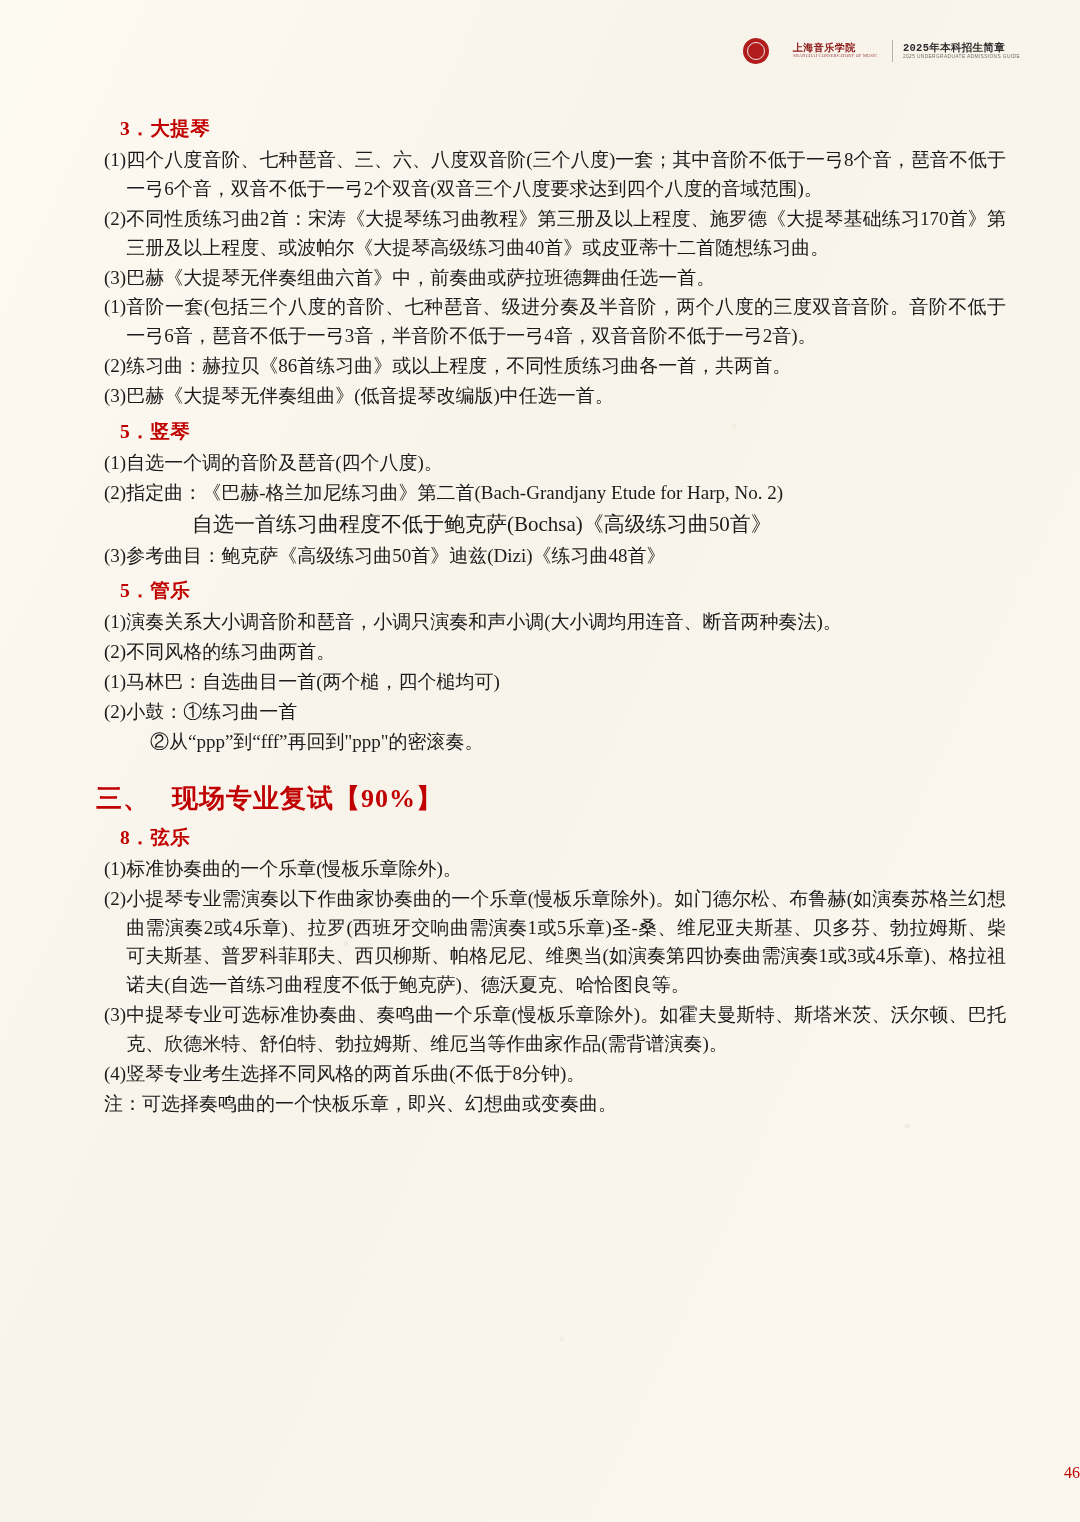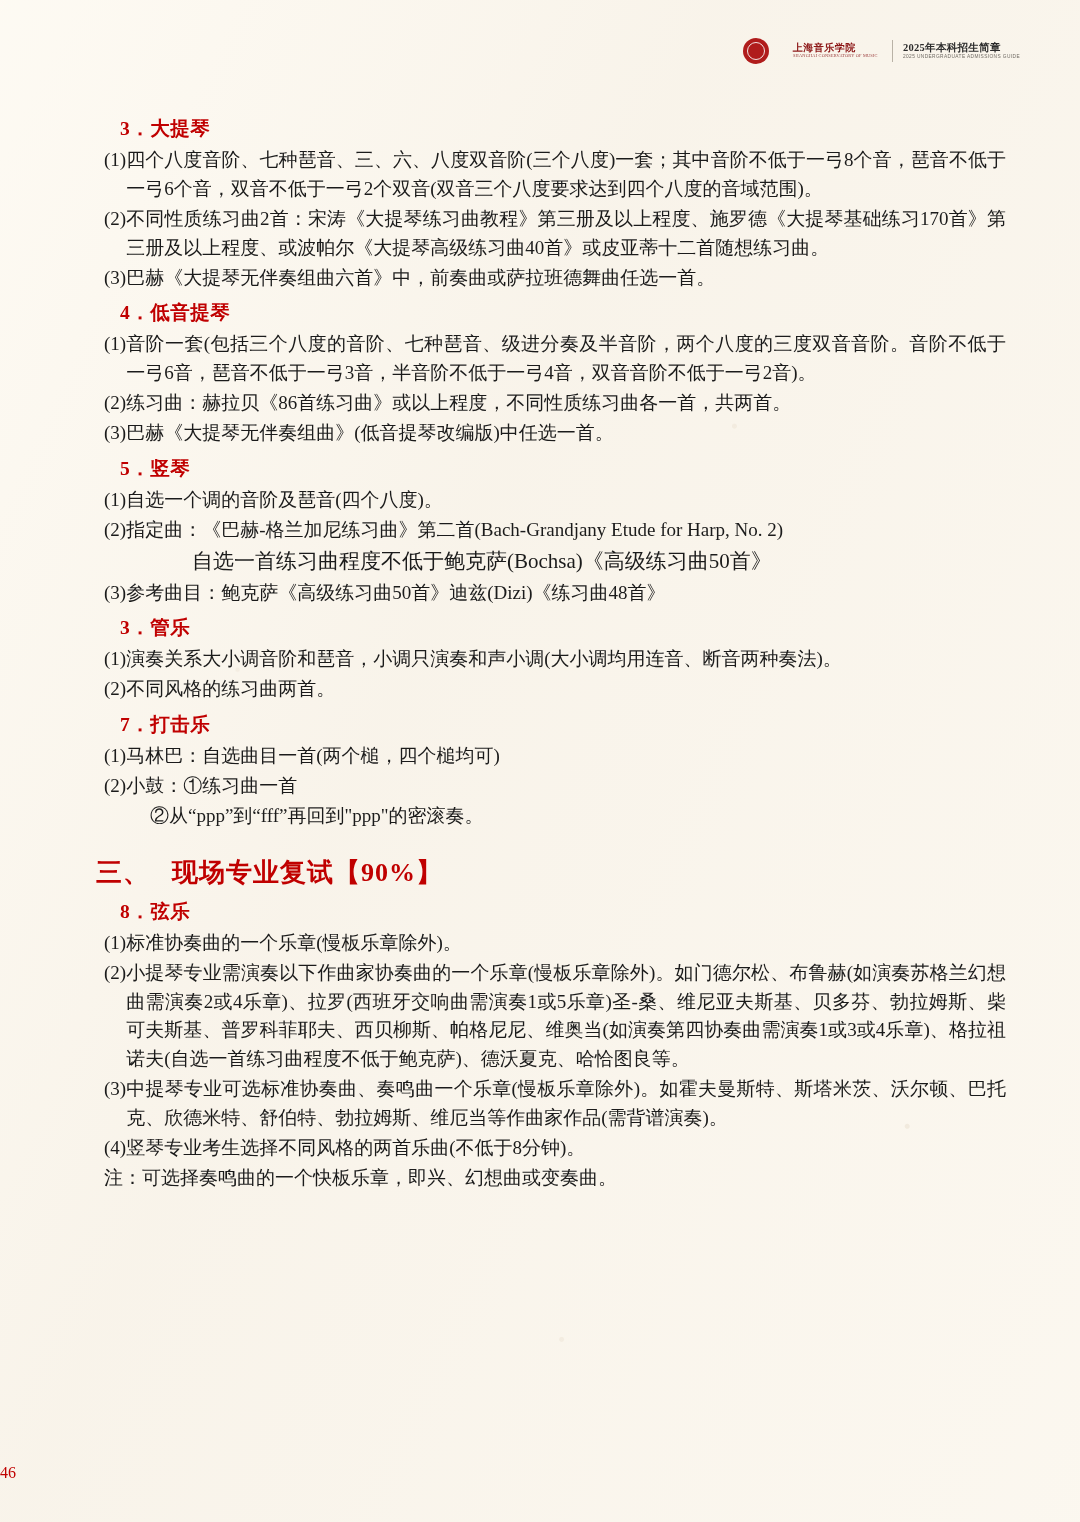--- a/index.html
+++ b/index.html
@@ -89,21 +89,21 @@
   }
   .header-right {
     line-height: 1.15;
   }
   .header-title-cn {
     font-size: 10.5px;
     color: #2b2b2b;
     font-weight: bold;
     letter-spacing: 0.3px;
     white-space: nowrap;
-    font-family: Liberation Serif, serif;
+    font-family: Liberation Mono, monospace;
   }
   .header-title-en {
     font-size: 4.8px;
     color: #6f6a63;
     letter-spacing: 0.4px;
     white-space: nowrap;
     font-family: "Liberation Sans", sans-serif;
   }
 
   
@@ -155,21 +155,21 @@
     font-size: 19px;
     color: #1b1b1b;
     line-height: 1.52;
     margin-left: 54px;
   }
   .page-number {
     position: absolute;
     bottom: 40px;
     left: 0;
     width: 100%;
-    text-align: left;
+    text-align: right;
     color: #c00000;
     font-size: 16px;
     font-family: "Liberation Serif", serif;
   }
 </style>
 </head>
 <body>
 
 <div class="page">
   <div class="paper-texture"></div>
@@ -198,21 +198,20 @@
     </div>
     <div class="item">
       <span class="marker">(2)</span>
       <span class="item-body">不同性质练习曲2首：宋涛《大提琴练习曲教程》第三册及以上程度、施罗德《大提琴基础练习170首》第三册及以上程度、或波帕尔《大提琴高级练习曲40首》或皮亚蒂十二首随想练习曲。</span>
     </div>
     <div class="item">
       <span class="marker">(3)</span>
       <span class="item-body">巴赫《大提琴无伴奏组曲六首》中，前奏曲或萨拉班德舞曲任选一首。</span>
     </div>
 
-    <div class="sec-head">4．低音提琴</div>
     <div class="item">
       <span class="marker">(1)</span>
       <span class="item-body">音阶一套(包括三个八度的音阶、七种琶音、级进分奏及半音阶，两个八度的三度双音音阶。音阶不低于一弓6音，琶音不低于一弓3音，半音阶不低于一弓4音，双音音阶不低于一弓2音)。</span>
     </div>
     <div class="item">
       <span class="marker">(2)</span>
       <span class="item-body">练习曲：赫拉贝《86首练习曲》或以上程度，不同性质练习曲各一首，共两首。</span>
     </div>
     <div class="item">
       <span class="marker">(3)</span>
@@ -227,31 +226,30 @@
     <div class="item">
       <span class="marker">(2)</span>
       <span class="item-body">指定曲：《巴赫-格兰加尼练习曲》第二首(Bach-Grandjany Etude for Harp, No. 2)</span>
     </div>
     <div class="sub-line">自选一首练习曲程度不低于鲍克萨(Bochsa)《高级练习曲50首》</div>
     <div class="item">
       <span class="marker">(3)</span>
       <span class="item-body">参考曲目：鲍克萨《高级练习曲50首》迪兹(Dizi)《练习曲48首》</span>
     </div>
 
-    <div class="sec-head">3．管乐</div>
+    <div class="sec-head">5．管乐</div>
     <div class="item">
       <span class="marker">(1)</span>
       <span class="item-body">演奏关系大小调音阶和琶音，小调只演奏和声小调(大小调均用连音、断音两种奏法)。</span>
     </div>
     <div class="item">
       <span class="marker">(2)</span>
       <span class="item-body">不同风格的练习曲两首。</span>
     </div>
 
-    <div class="sec-head">7．打击乐</div>
     <div class="item">
       <span class="marker">(1)</span>
       <span class="item-body">马林巴：自选曲目一首(两个槌，四个槌均可)</span>
     </div>
     <div class="item">
       <span class="marker">(2)</span>
       <span class="item-body">小鼓：①练习曲一首</span>
     </div>
     <div class="sub-line-2">②从“ppp”到“fff”再回到"ppp"的密滚奏。</div>
 

